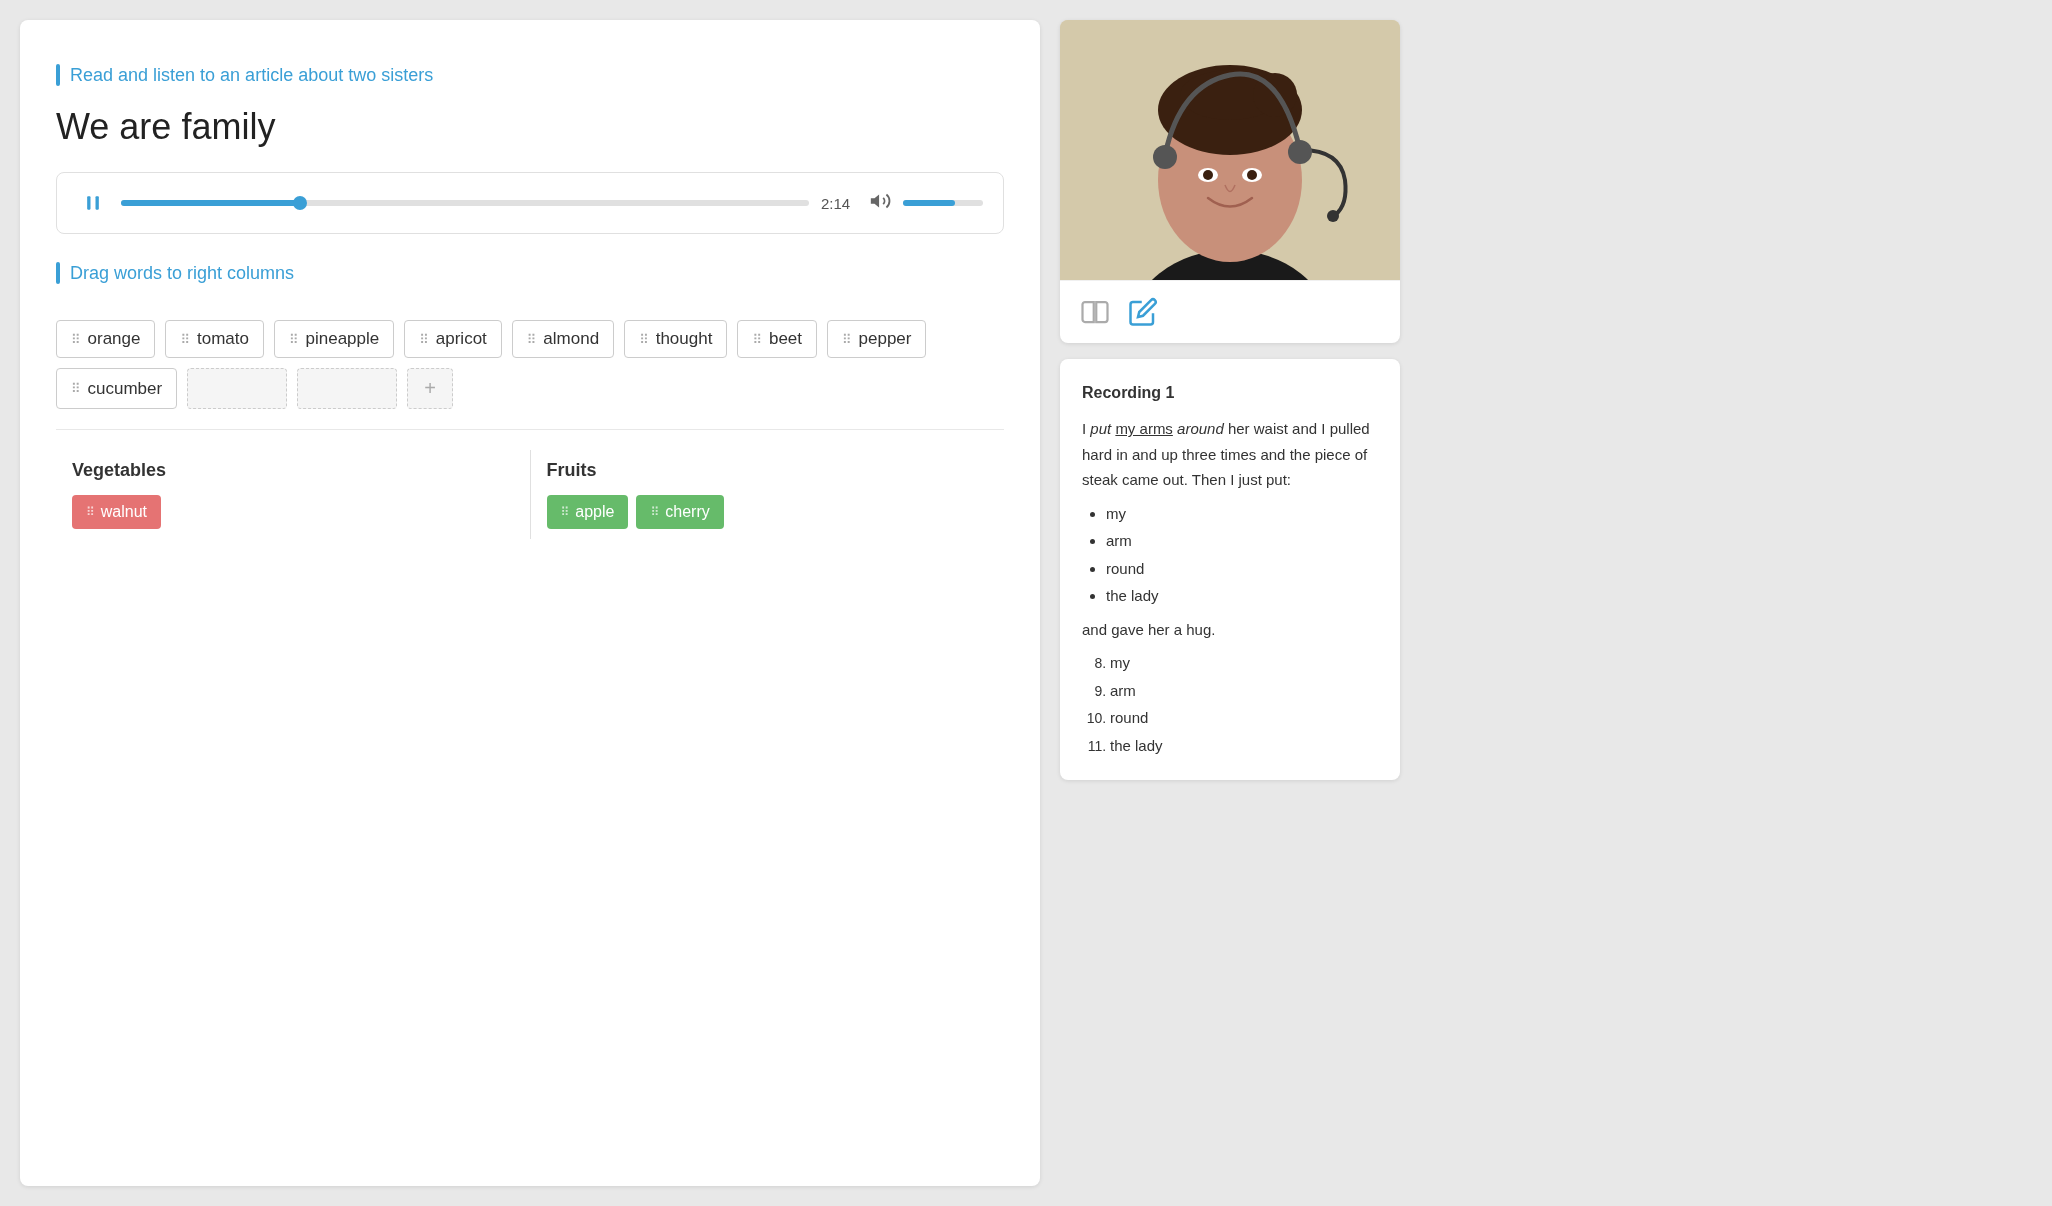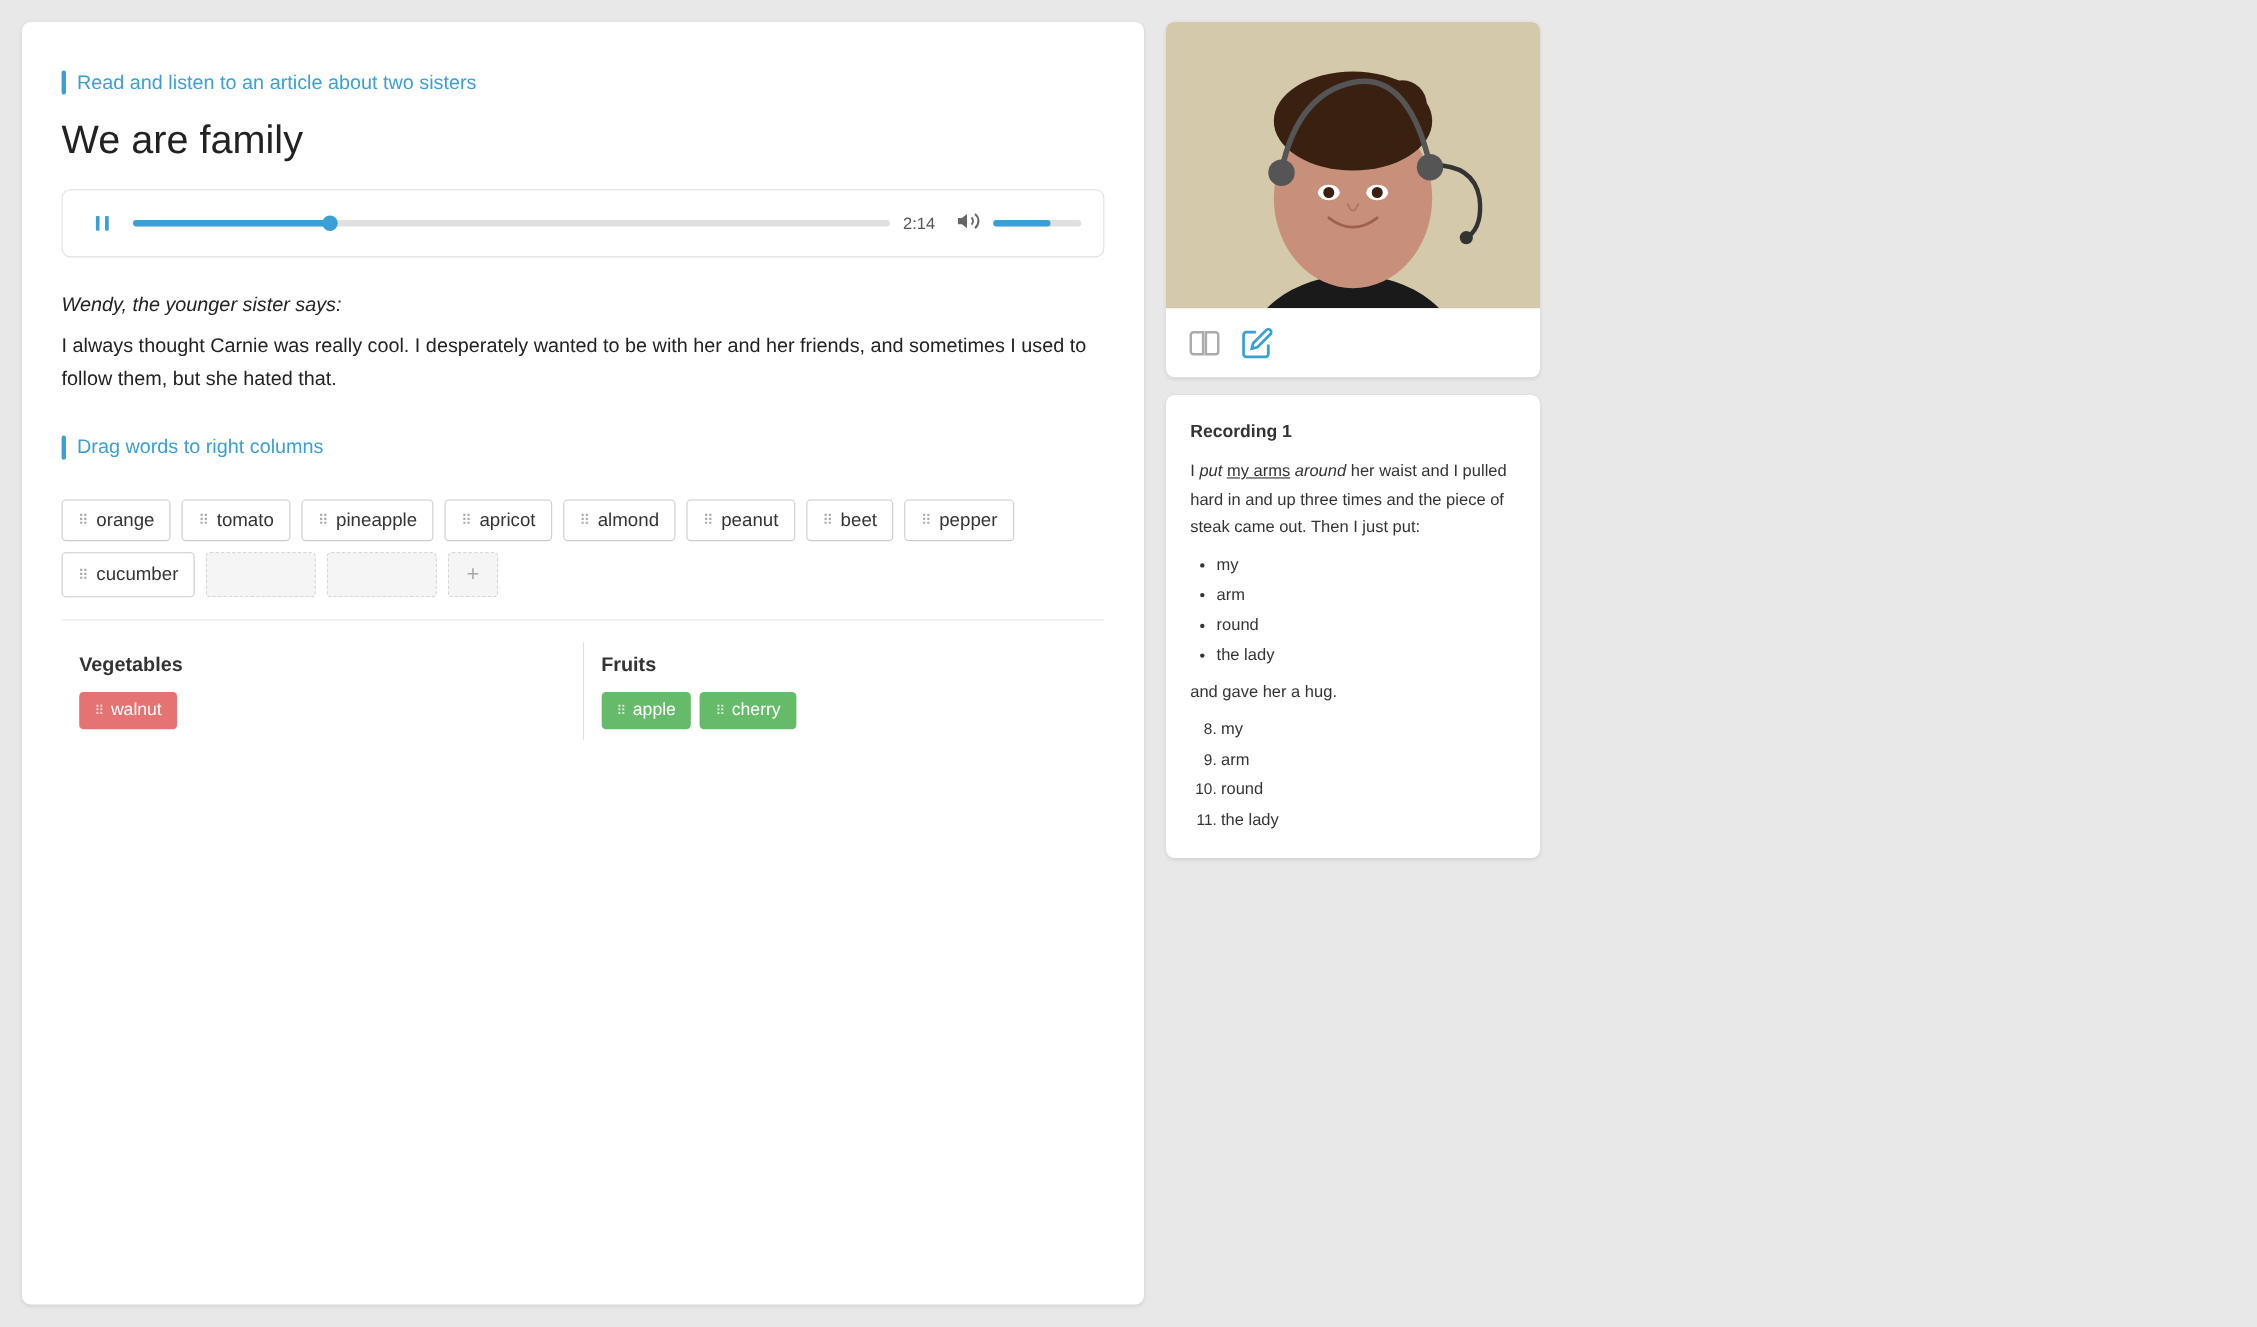--- a/index.html
+++ b/index.html
@@ -312,24 +312,20 @@
         <polygon points="11,5 6,9 2,9 2,15 6,15 11,19" fill="#666" stroke="none"></polygon>
         <path d="M15.5 8.5a5 5 0 0 1 0 7" stroke="#666" stroke-width="2" fill="none"></path>
         <path d="M19 5a9 9 0 0 1 0 14" stroke="#666" stroke-width="2" fill="none"></path>
       </svg>
     </div>
     <div class="volume-bar-container">
       <div class="volume-bar-fill"></div>
     </div>
   </div>
 
-  <div class="article-text">
-    <span class="speaker">Wendy, the younger sister says:</span>
-    <span>I always thought Carnie was really cool. I desperately wanted to be with her and her friends, and sometimes I used to follow them, but she hated that.</span>
-  </div>
 
   <div class="drag-section-title">
     <span>Drag words to right columns</span>
   </div>
 
   <div class="word-bank">
     <div class="word-chip">
       <span class="drag-handle">⠿</span>
       <span>orange</span>
     </div>
@@ -344,21 +340,21 @@
     <div class="word-chip">
       <span class="drag-handle">⠿</span>
       <span>apricot</span>
     </div>
     <div class="word-chip">
       <span class="drag-handle">⠿</span>
       <span>almond</span>
     </div>
     <div class="word-chip">
       <span class="drag-handle">⠿</span>
-      <span>peanut</span>
+      <span>thought</span>
     </div>
     <div class="word-chip">
       <span class="drag-handle">⠿</span>
       <span>beet</span>
     </div>
     <div class="word-chip">
       <span class="drag-handle">⠿</span>
       <span>pepper</span>
     </div>
     <div class="word-chip">

